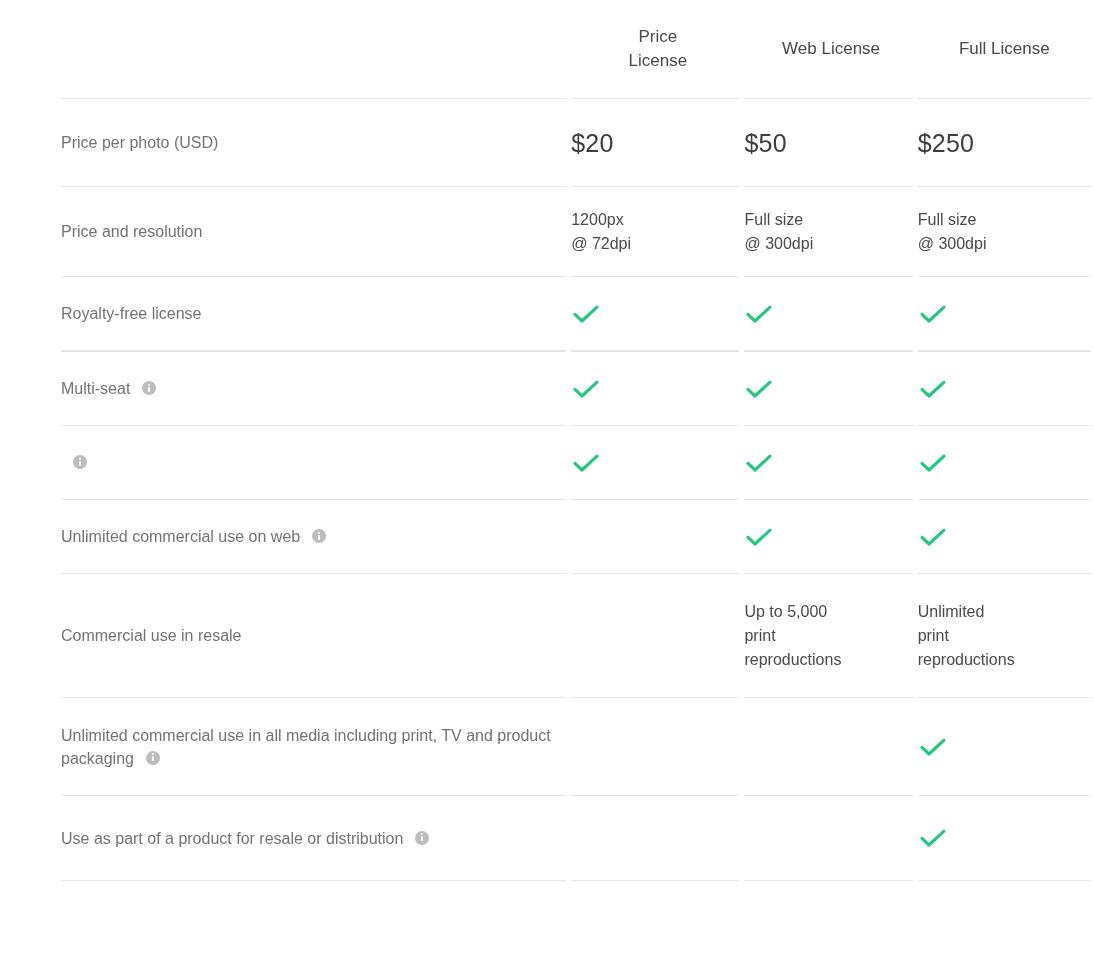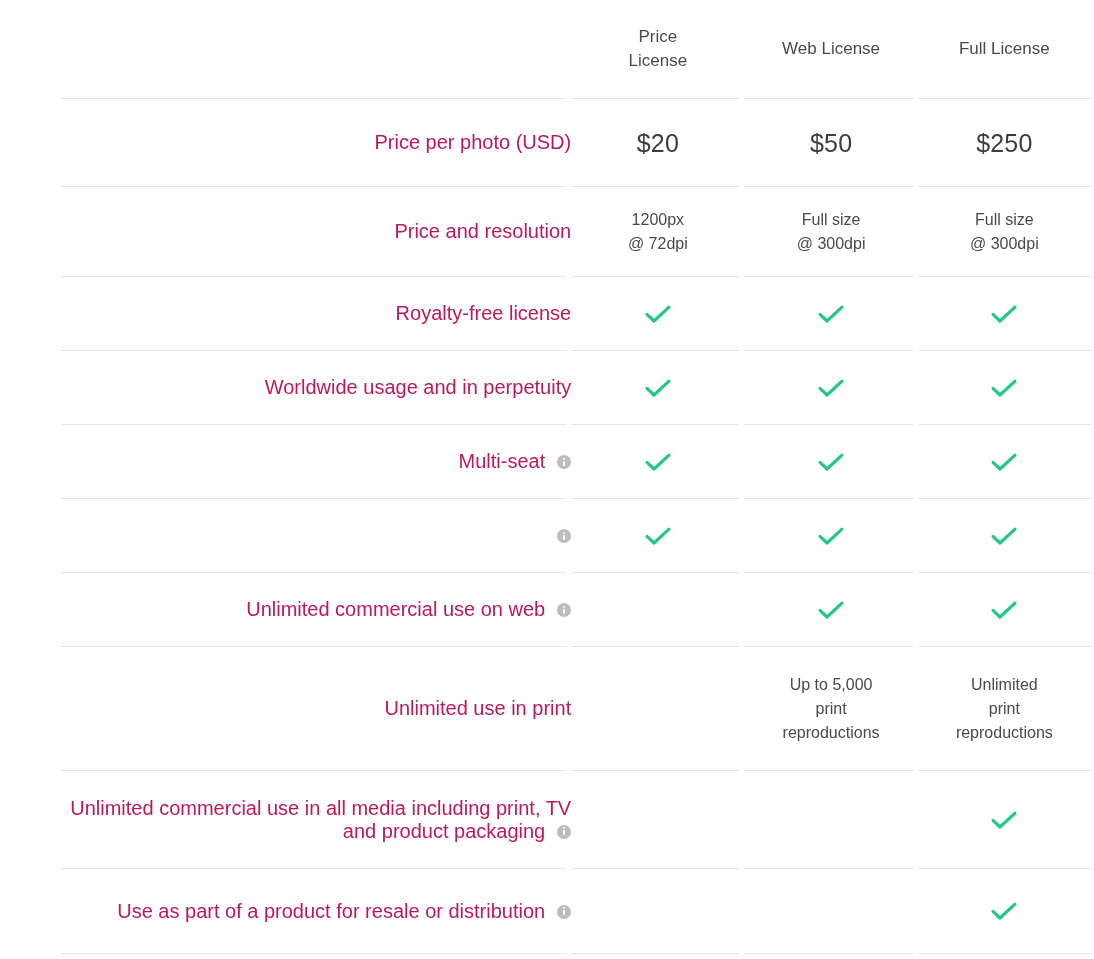--- a/index.html
+++ b/index.html
@@ -58,32 +58,31 @@
     font-weight: 400;
     height: 98px;
     vertical-align: bottom;
     padding-bottom: 14px;
     box-sizing: border-box;
   }
   .plan-head .plan-name { display: block; }
 
   
   .row-label {
-    color: #be185d;
-    font-size: 20px;
+    color: #737373;
+    font-size: 16px;
     line-height: 23px;
     font-weight: 400;
     padding-right: 24px;
-    text-align: right;
+    text-align: left;
   }
   .row-label .label-text { display: inline; }
 
   
   .cell {
-    text-align: center;
     color: #4a4a4a;
     font-size: 16px;
     line-height: 24px;
   }
   .cell.price {
     font-size: 25px;
     line-height: 30px;
     color: #3d3d3d;
     letter-spacing: 0.2px;
   }
@@ -252,32 +251,20 @@
         <td>
           <div class="sep-seg" style="background: rgb(229, 229, 229); margin-right: 5px; margin-left: 0px;"></div>
         </td>
         <td>
           <div class="sep-seg" style="background: rgb(229, 229, 229); margin-right: 5px; margin-left: 0px;"></div>
         </td>
         <td>
           <div class="sep-seg" style="background: rgb(229, 229, 229); margin-right: 0px; margin-left: 0px;"></div>
         </td>
       </tr>
-      <tr class="r-check">
-        <td class="row-label"><span class="label-text">Worldwide usage and in perpetuity</span></td>
-        <td class="cell"><span class="check-icon"><svg width="30" height="24" viewBox="0 0 30 24" fill="none" xmlns="http://www.w3.org/2000/svg">
-              <path d="M4 12.4 L11 19 L26 5.2" stroke="#21c87f" stroke-width="3.1" stroke-linecap="round" stroke-linejoin="round"></path>
-            </svg></span></td>
-        <td class="cell"><span class="check-icon"><svg width="30" height="24" viewBox="0 0 30 24" fill="none" xmlns="http://www.w3.org/2000/svg">
-              <path d="M4 12.4 L11 19 L26 5.2" stroke="#21c87f" stroke-width="3.1" stroke-linecap="round" stroke-linejoin="round"></path>
-            </svg></span></td>
-        <td class="cell"><span class="check-icon"><svg width="30" height="24" viewBox="0 0 30 24" fill="none" xmlns="http://www.w3.org/2000/svg">
-              <path d="M4 12.4 L11 19 L26 5.2" stroke="#21c87f" stroke-width="3.1" stroke-linecap="round" stroke-linejoin="round"></path>
-            </svg></span></td>
-      </tr>
       <tr class="row-sep">
         <td>
           <div class="sep-seg" style="background: rgb(229, 229, 229); margin-right: 5px; margin-left: 0px;"></div>
         </td>
         <td>
           <div class="sep-seg" style="background: rgb(229, 229, 229); margin-right: 5px; margin-left: 0px;"></div>
         </td>
         <td>
           <div class="sep-seg" style="background: rgb(229, 229, 229); margin-right: 5px; margin-left: 0px;"></div>
         </td>
@@ -355,21 +342,21 @@
           <div class="sep-seg" style="background: rgb(229, 229, 229); margin-right: 5px; margin-left: 0px;"></div>
         </td>
         <td>
           <div class="sep-seg" style="background: rgb(229, 229, 229); margin-right: 5px; margin-left: 0px;"></div>
         </td>
         <td>
           <div class="sep-seg" style="background: rgb(229, 229, 229); margin-right: 0px; margin-left: 0px;"></div>
         </td>
       </tr>
       <tr class="r-print">
-        <td class="row-label"><span class="label-text">Unlimited use in print</span></td>
+        <td class="row-label"><span class="label-text">Commercial use in resale</span></td>
         <td class="cell"></td>
         <td class="cell">
           <span class="cell-line">Up to 5,000</span>
           <span class="cell-line">print</span>
           <span class="cell-line">reproductions</span>
         </td>
         <td class="cell">
           <span class="cell-line">Unlimited</span>
           <span class="cell-line">print</span>
           <span class="cell-line">reproductions</span>

